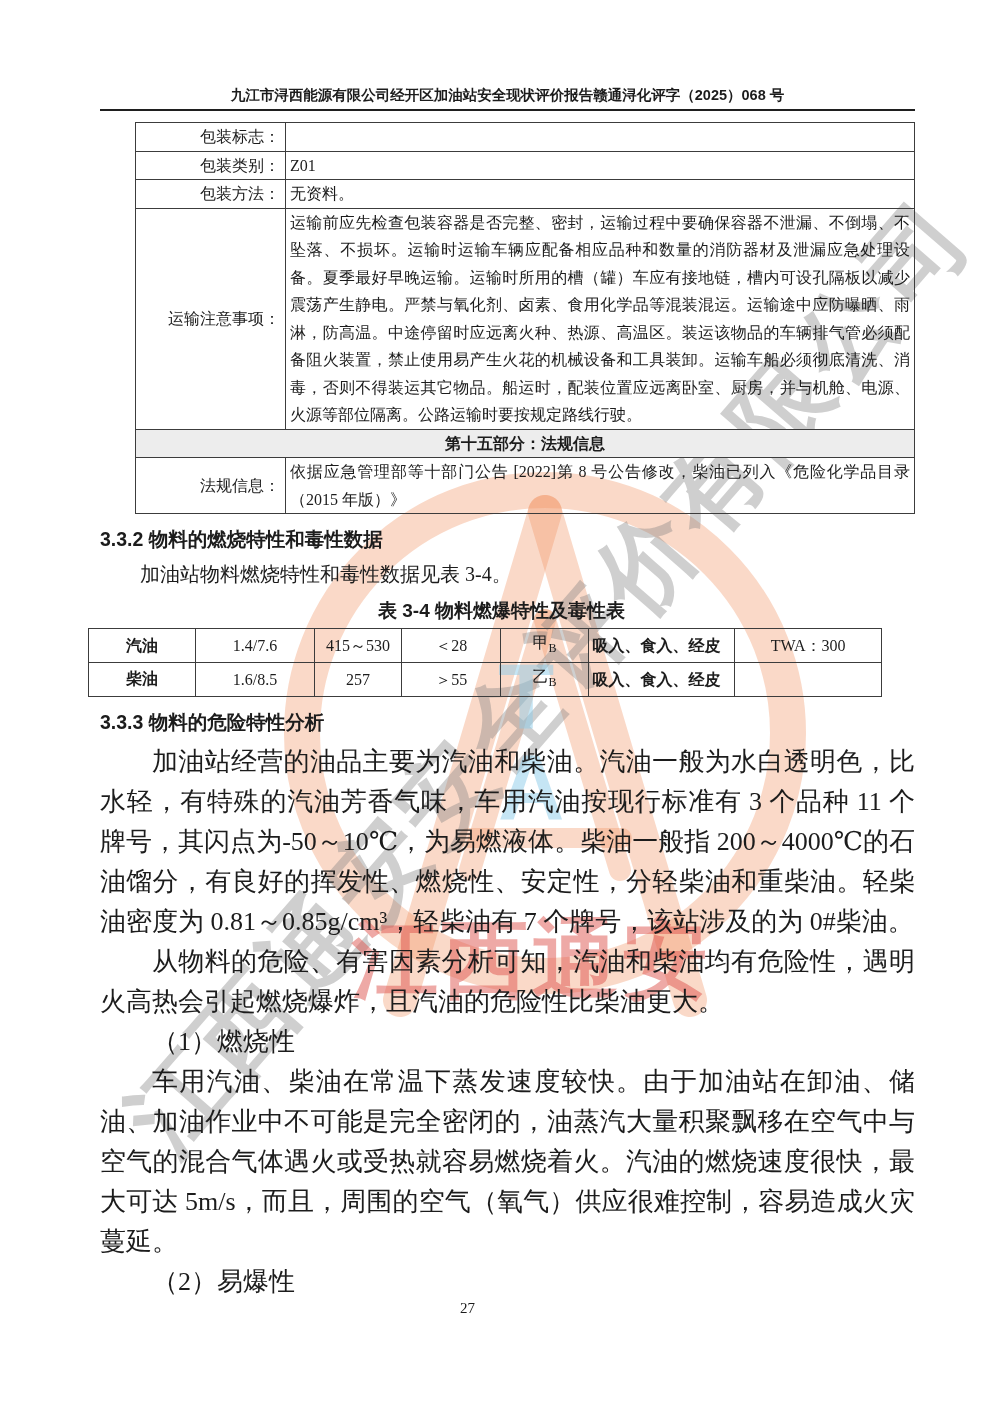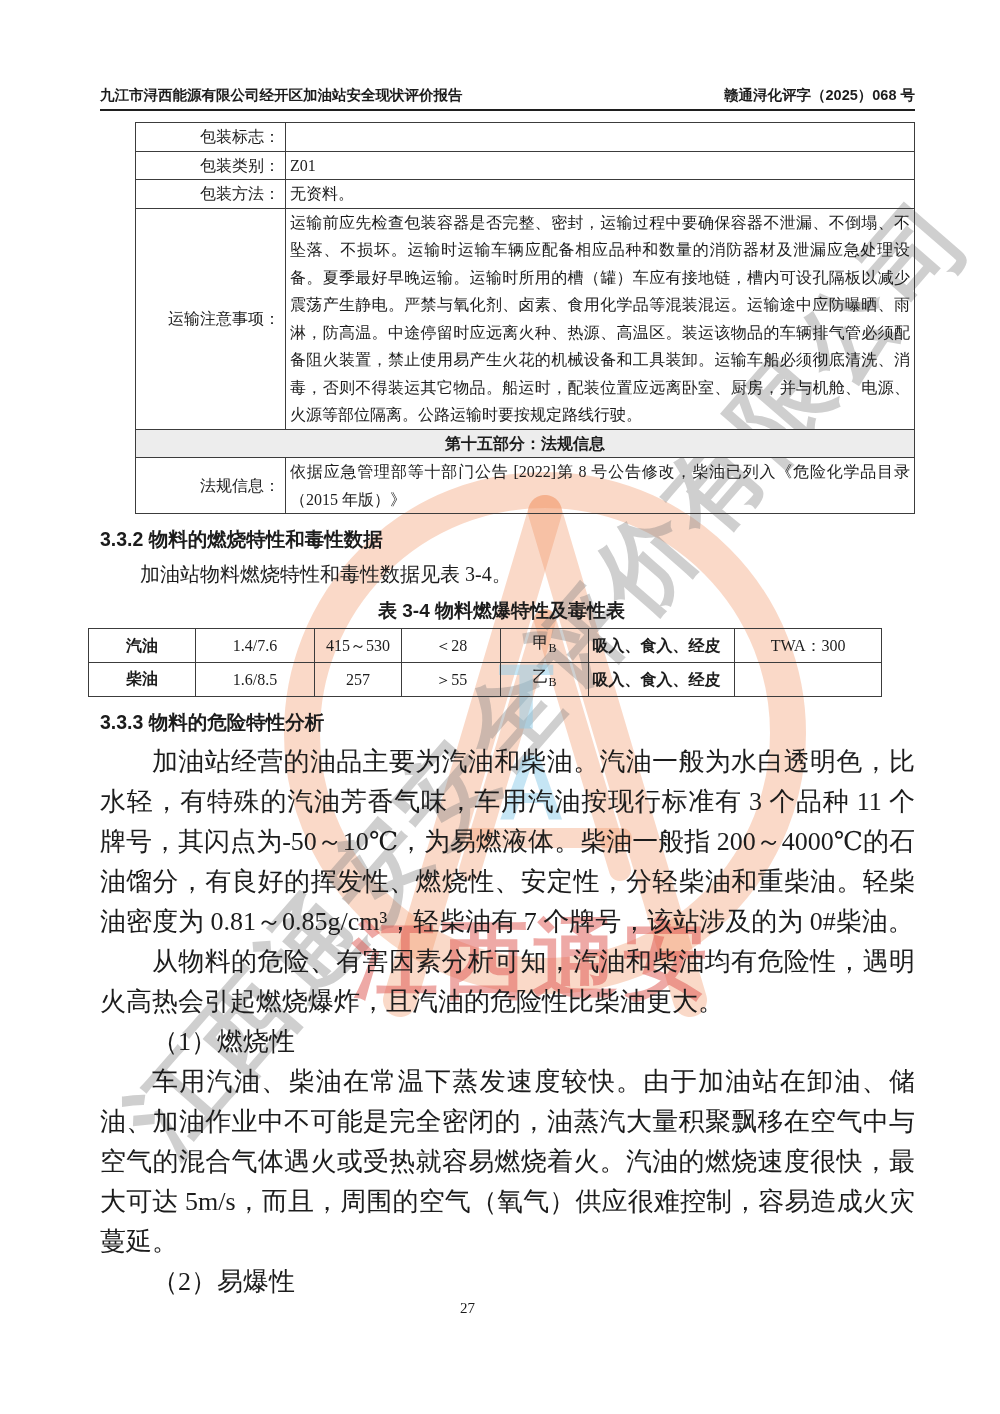--- a/index.html
+++ b/index.html
@@ -33,21 +33,21 @@
     position:absolute;left:498px;top:652px;width:0.95em;
     font-family:"Liberation Sans","DejaVu Sans",sans-serif;
     font-weight:bold;font-size:92px;line-height:0.98;
     word-break:break-all;
     color:rgba(139,204,233,0.50);
   }
   .wm-logo{position:absolute;left:0;top:0;}
   
   .content{position:absolute;inset:0;z-index:1;padding:86px 85px 0 100px;box-sizing:border-box;}
   .hdr{
-    display:flex;justify-content:space-between;align-items:flex-end;
+    display:flex;justify-content:center;align-items:flex-end;
     font-family:"Liberation Sans","DejaVu Sans",sans-serif;
     font-weight:bold;font-size:14.5px;
     border-bottom:2px solid #1f1f1f;padding-bottom:4px;
   }
   
   table{border-collapse:collapse;}
   .msds{width:780px;margin:11px 0 0 35px;font-size:16px;line-height:27.5px;table-layout:fixed;}
   .msds td{border:1px solid #3c3c3c;padding:0 4px;vertical-align:middle;}
   .msds .lbl{width:140px;text-align:right;padding-right:5px;}
   .msds .val{text-align:justify;}

